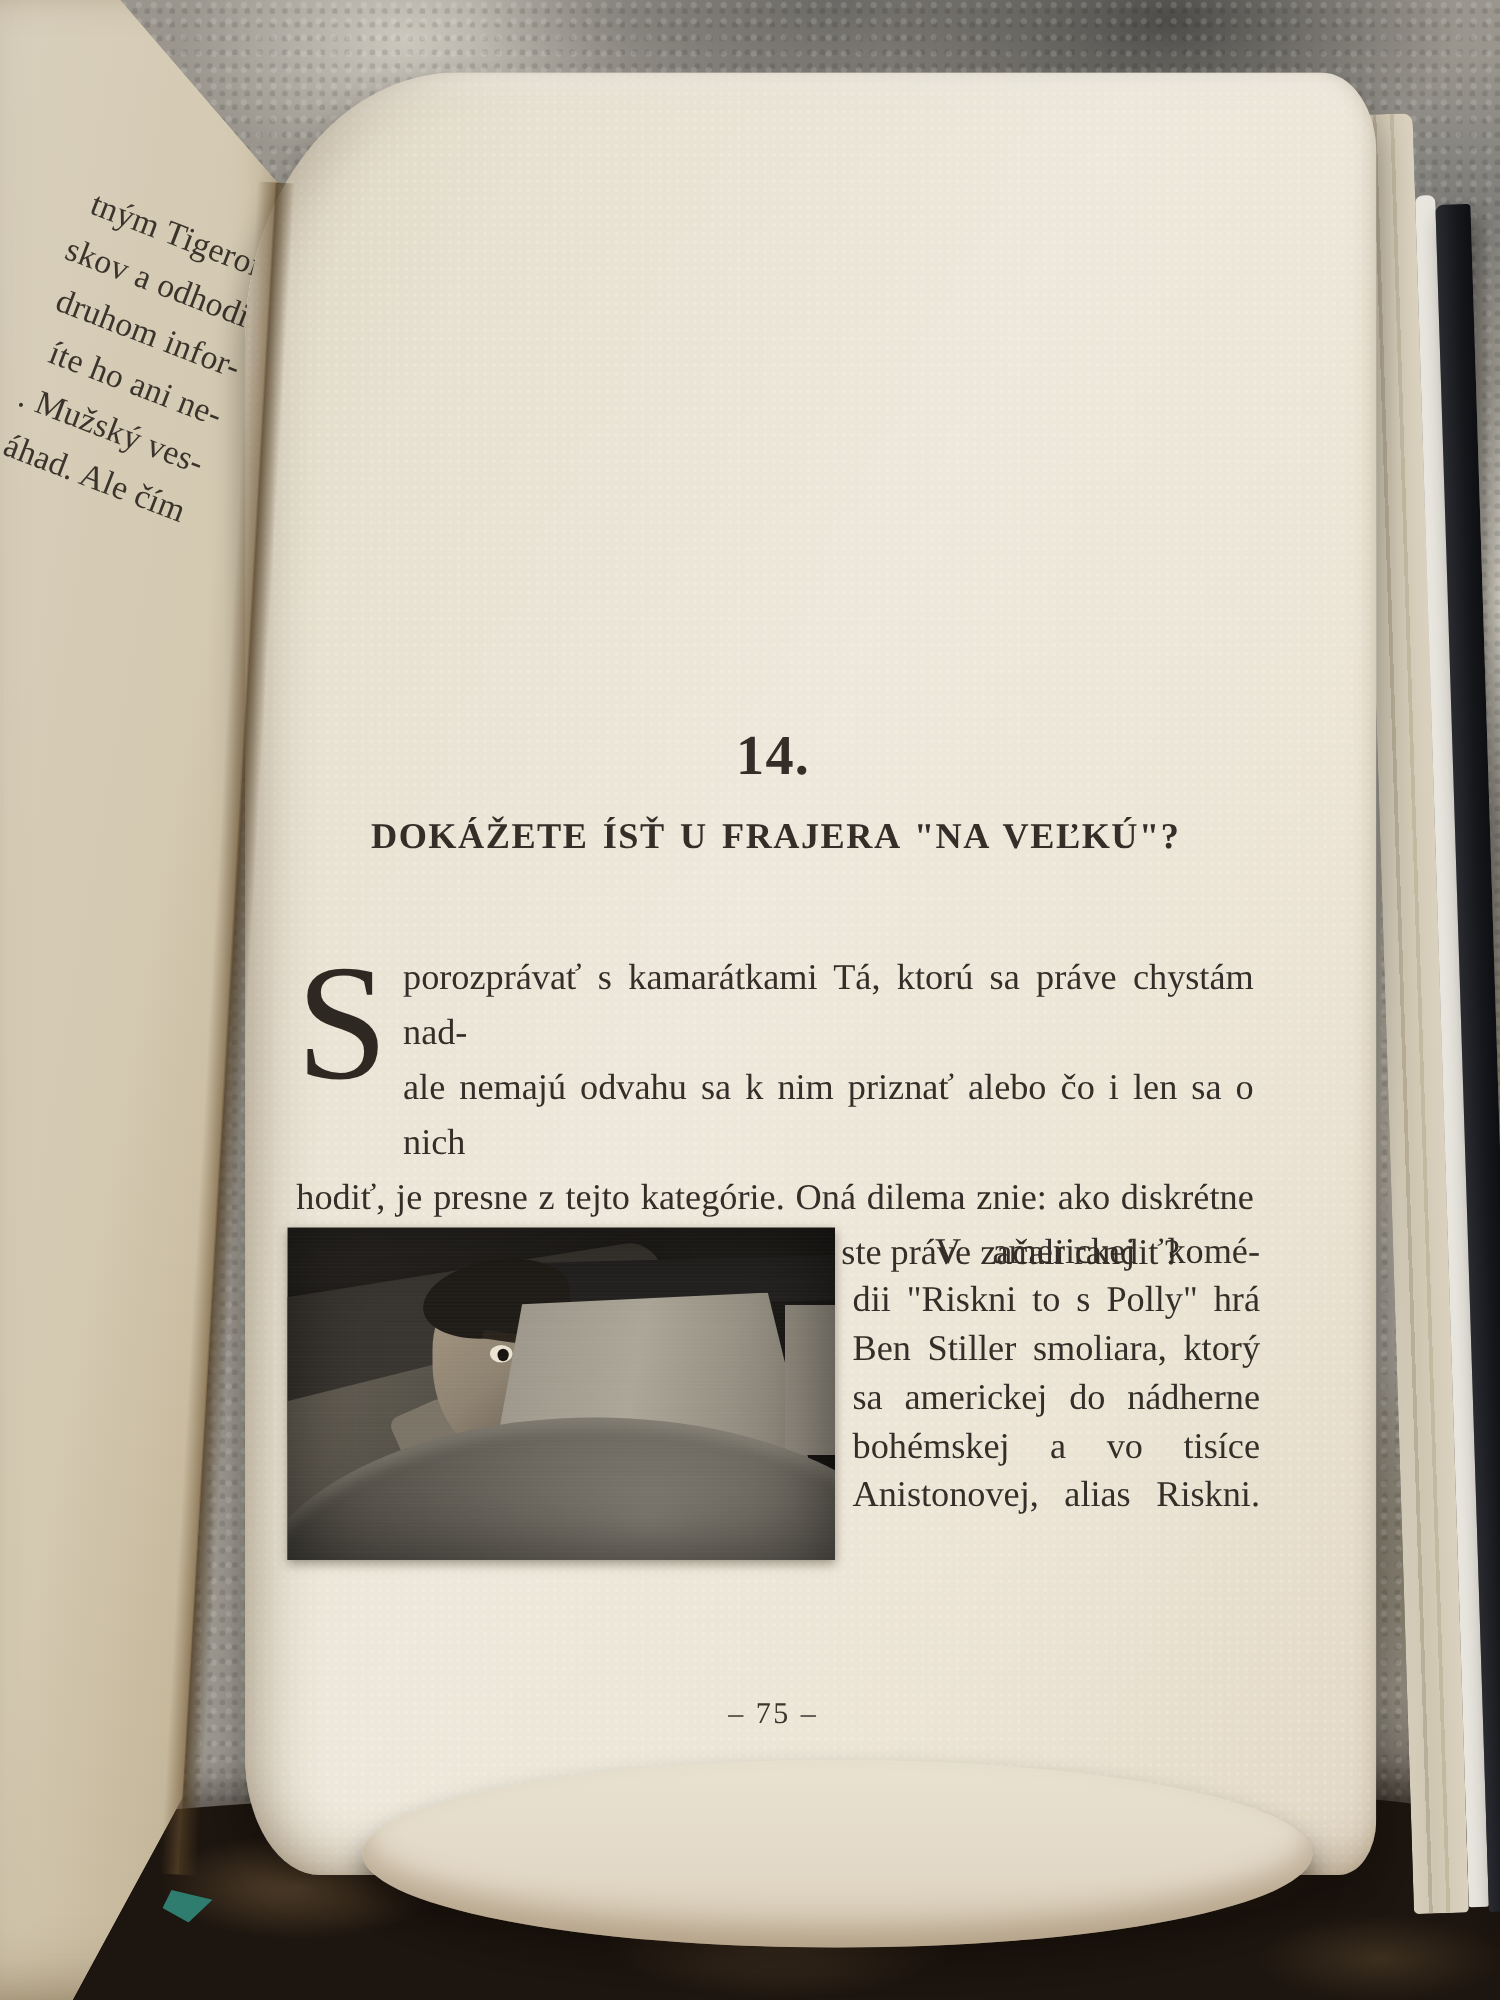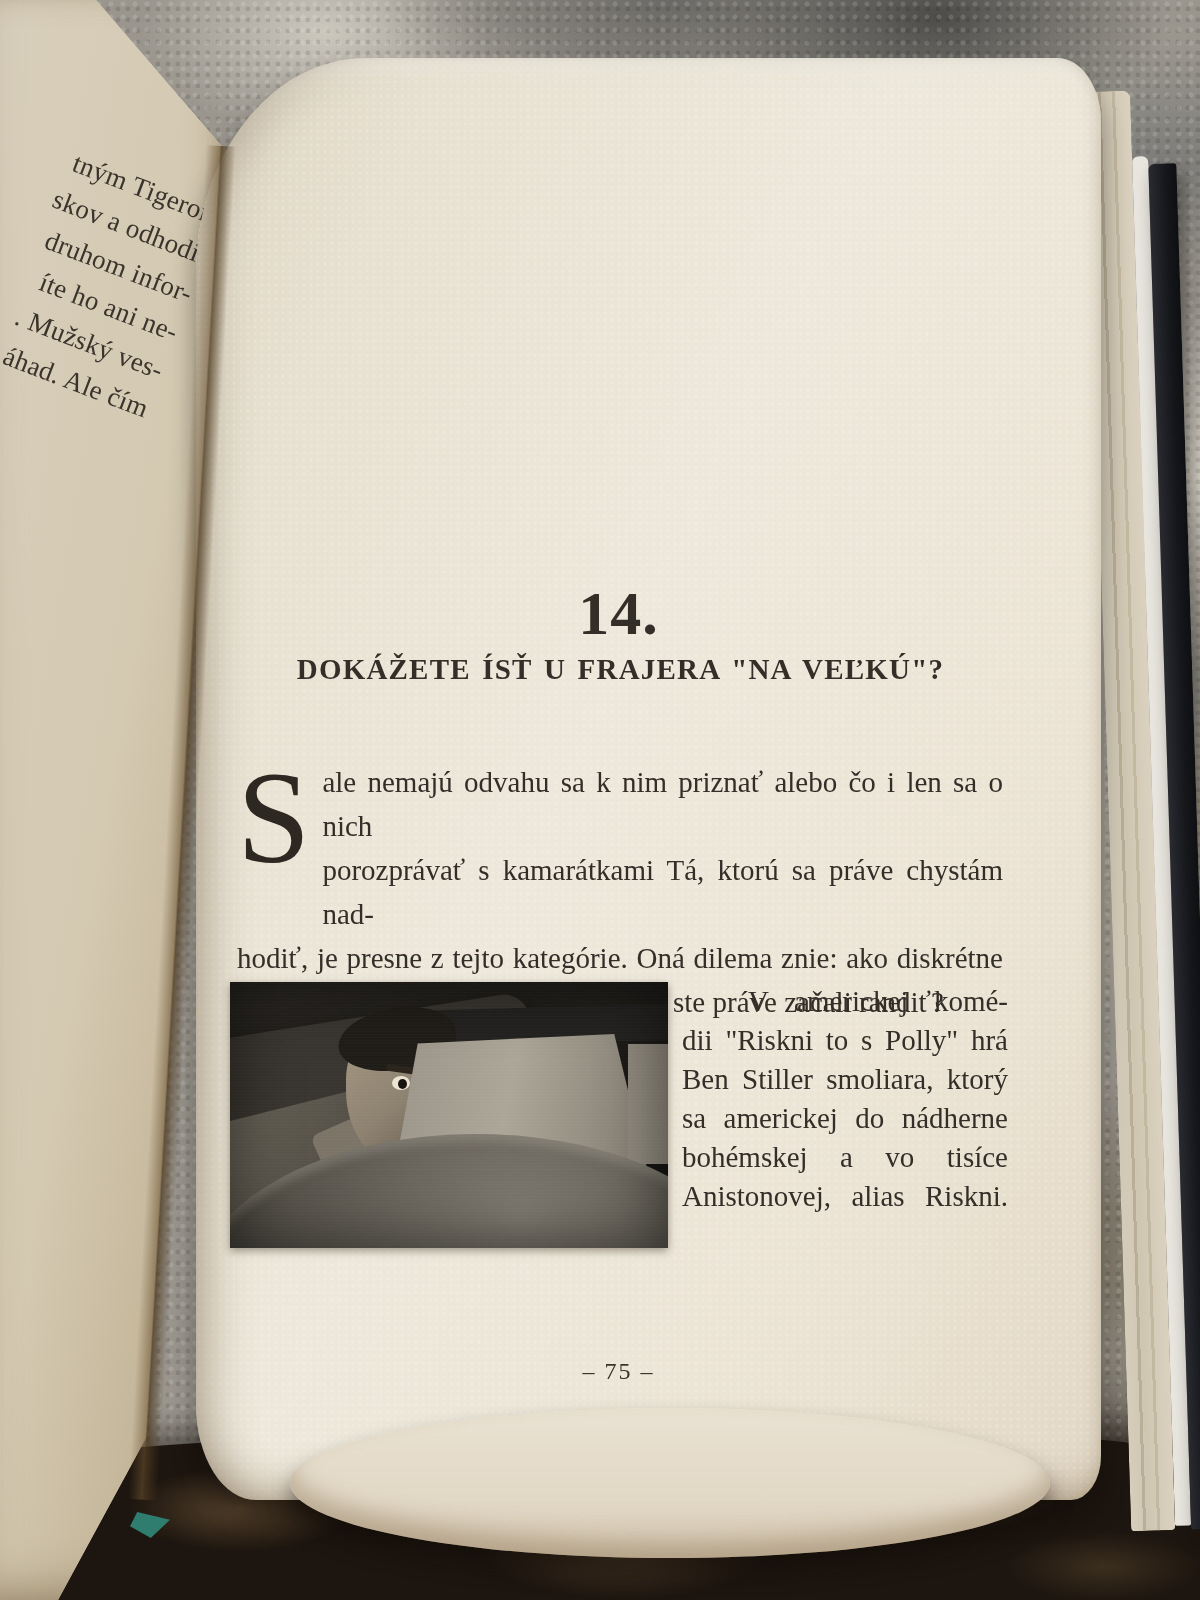--- a/index.html
+++ b/index.html
@@ -82,21 +82,21 @@
   
   .gutter{position:absolute;left:206px;top:146px;width:30px;height:1356px;z-index:6;
     transform:rotate(3.3deg);transform-origin:top center;
     background:linear-gradient(90deg, rgba(109,84,50,0) 0%, rgba(109,84,50,.55) 46%, rgba(77,58,32,.75) 52%, rgba(109,84,50,0) 100%);}
   .teal-sliver{position:absolute;left:130px;top:1512px;width:40px;height:26px;z-index:6;
     background:#2e7d6e;clip-path:polygon(18% 0,100% 30%,52% 100%,0 55%);}
 
   
   .content{position:absolute;inset:0;z-index:7;color:#332e28;}
   .chapter-number{position:absolute;left:20px;right:80px;top:520px;text-align:center;
-    font-size:62px;font-weight:700;letter-spacing:1px;}
+    font-size:45px;font-weight:700;letter-spacing:1px;}
   .chapter-title{position:absolute;left:40px;right:96px;top:595px;text-align:center;
     font-size:29px;font-weight:700;letter-spacing:1.2px;word-spacing:3px;white-space:nowrap;}
   .para1{position:absolute;left:41px;right:98px;top:702px;font-size:29px;line-height:44px;}
   .dropcap{float:left;font-size:132px;line-height:100px;height:128px;padding:8px 12px 0 0;color:#2d2822;}
   .jline{text-align:justify;text-align-last:justify;white-space:normal;}
   .para1 .jline:last-child{text-align-last:auto;}
   .media-row{position:absolute;left:34px;right:93px;top:924px;display:flex;align-items:flex-start;}
   .para2{flex:1 1 auto;margin-left:14px;font-size:29px;line-height:39px;}
   .para2 .jline:first-child{padding-left:66px;}
   .page-number{position:absolute;left:20px;right:80px;top:1300px;text-align:center;font-size:24px;letter-spacing:2px;color:#3a342c;}
@@ -158,22 +158,22 @@
   </div>
 
   <div class="main-page">
     <div class="content">
       <div class="chapter-number">14.</div>
       <div class="chapter-title">DOKÁŽETE ÍSŤ U FRAJERA "NA VEĽKÚ"?</div>
 
       <div class="para1">
         <span class="dropcap">S</span>
         <div>
+            <div class="jline">porozprávať s kamarátkami Tá, ktorú sa práve chystám nad-</div>
             <div class="jline">ale nemajú odvahu sa k nim priznať alebo čo i len sa o nich</div>
-            <div class="jline">porozprávať s kamarátkami Tá, ktorú sa práve chystám nad-</div>
             <div class="jline">hodiť, je presne z tejto kategórie. Oná dilema znie: ako diskrétne</div>
             <div class="jline">použiť toaletu v byte muža, s ktorým ste práve začali randiť?</div>
           </div>
       </div>
 
       <div class="media-row">
         <div class="still">
           <div class="couch"></div>
           <div class="shelf-bar"></div>
           <div class="shoulder"></div>

